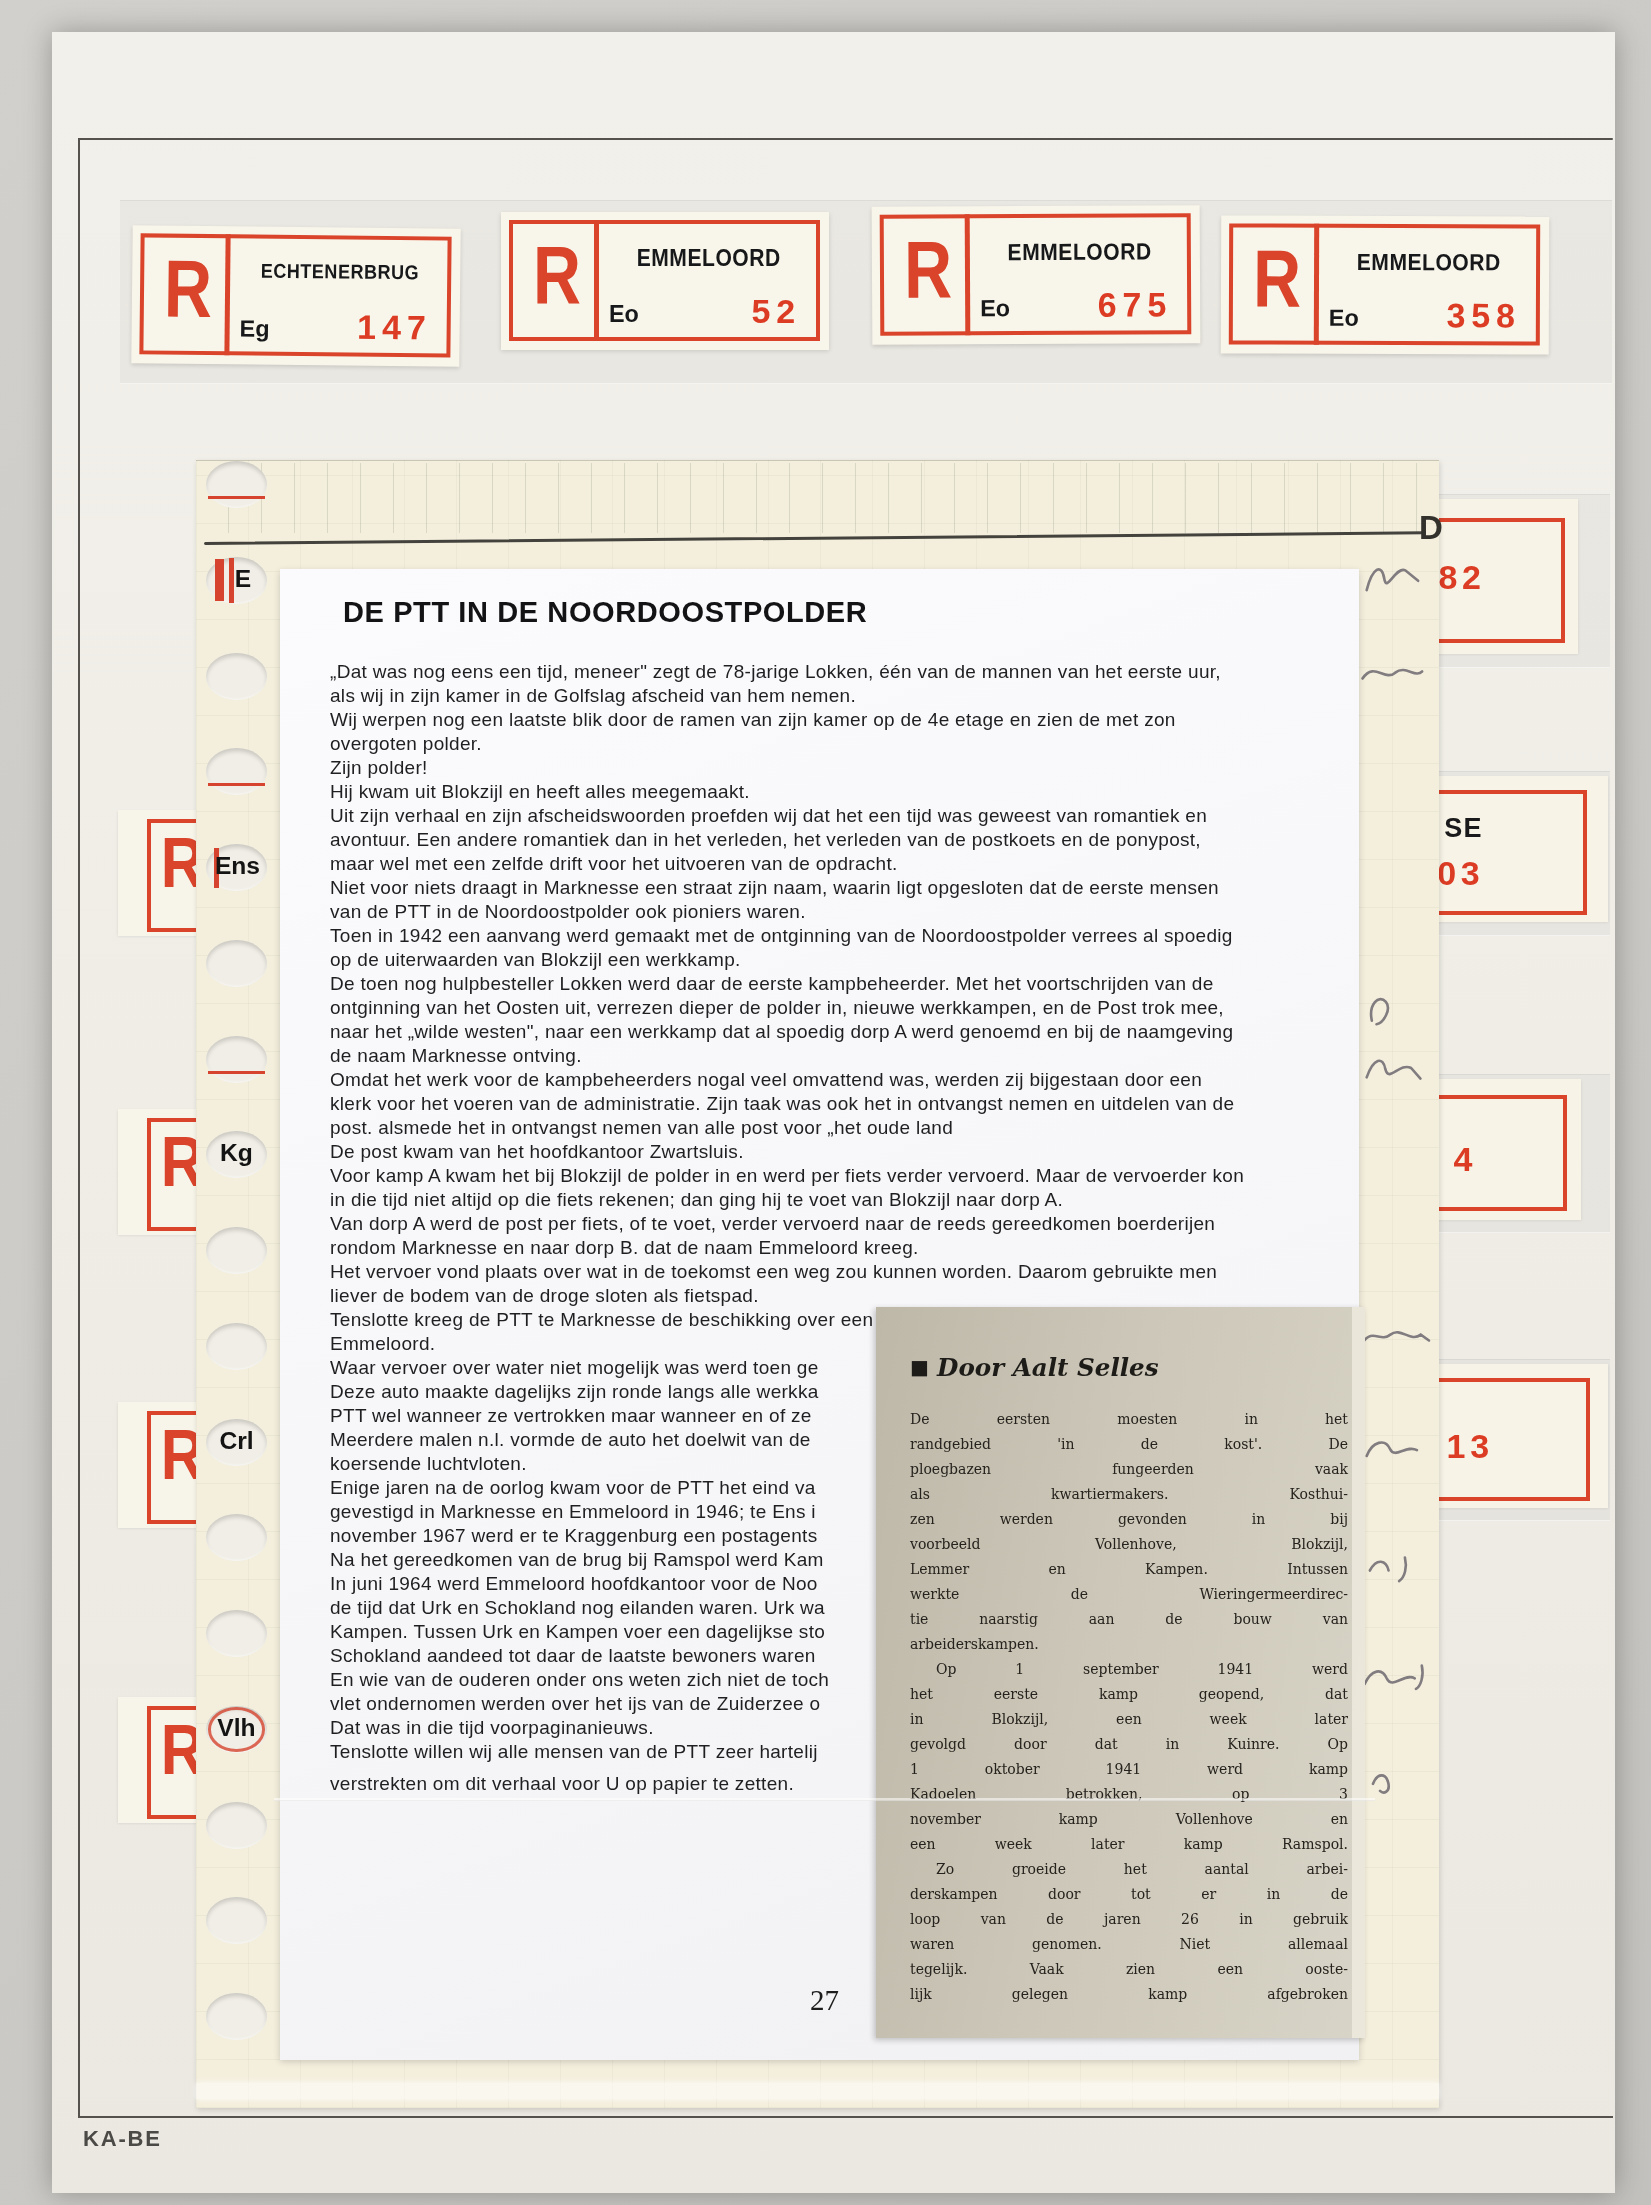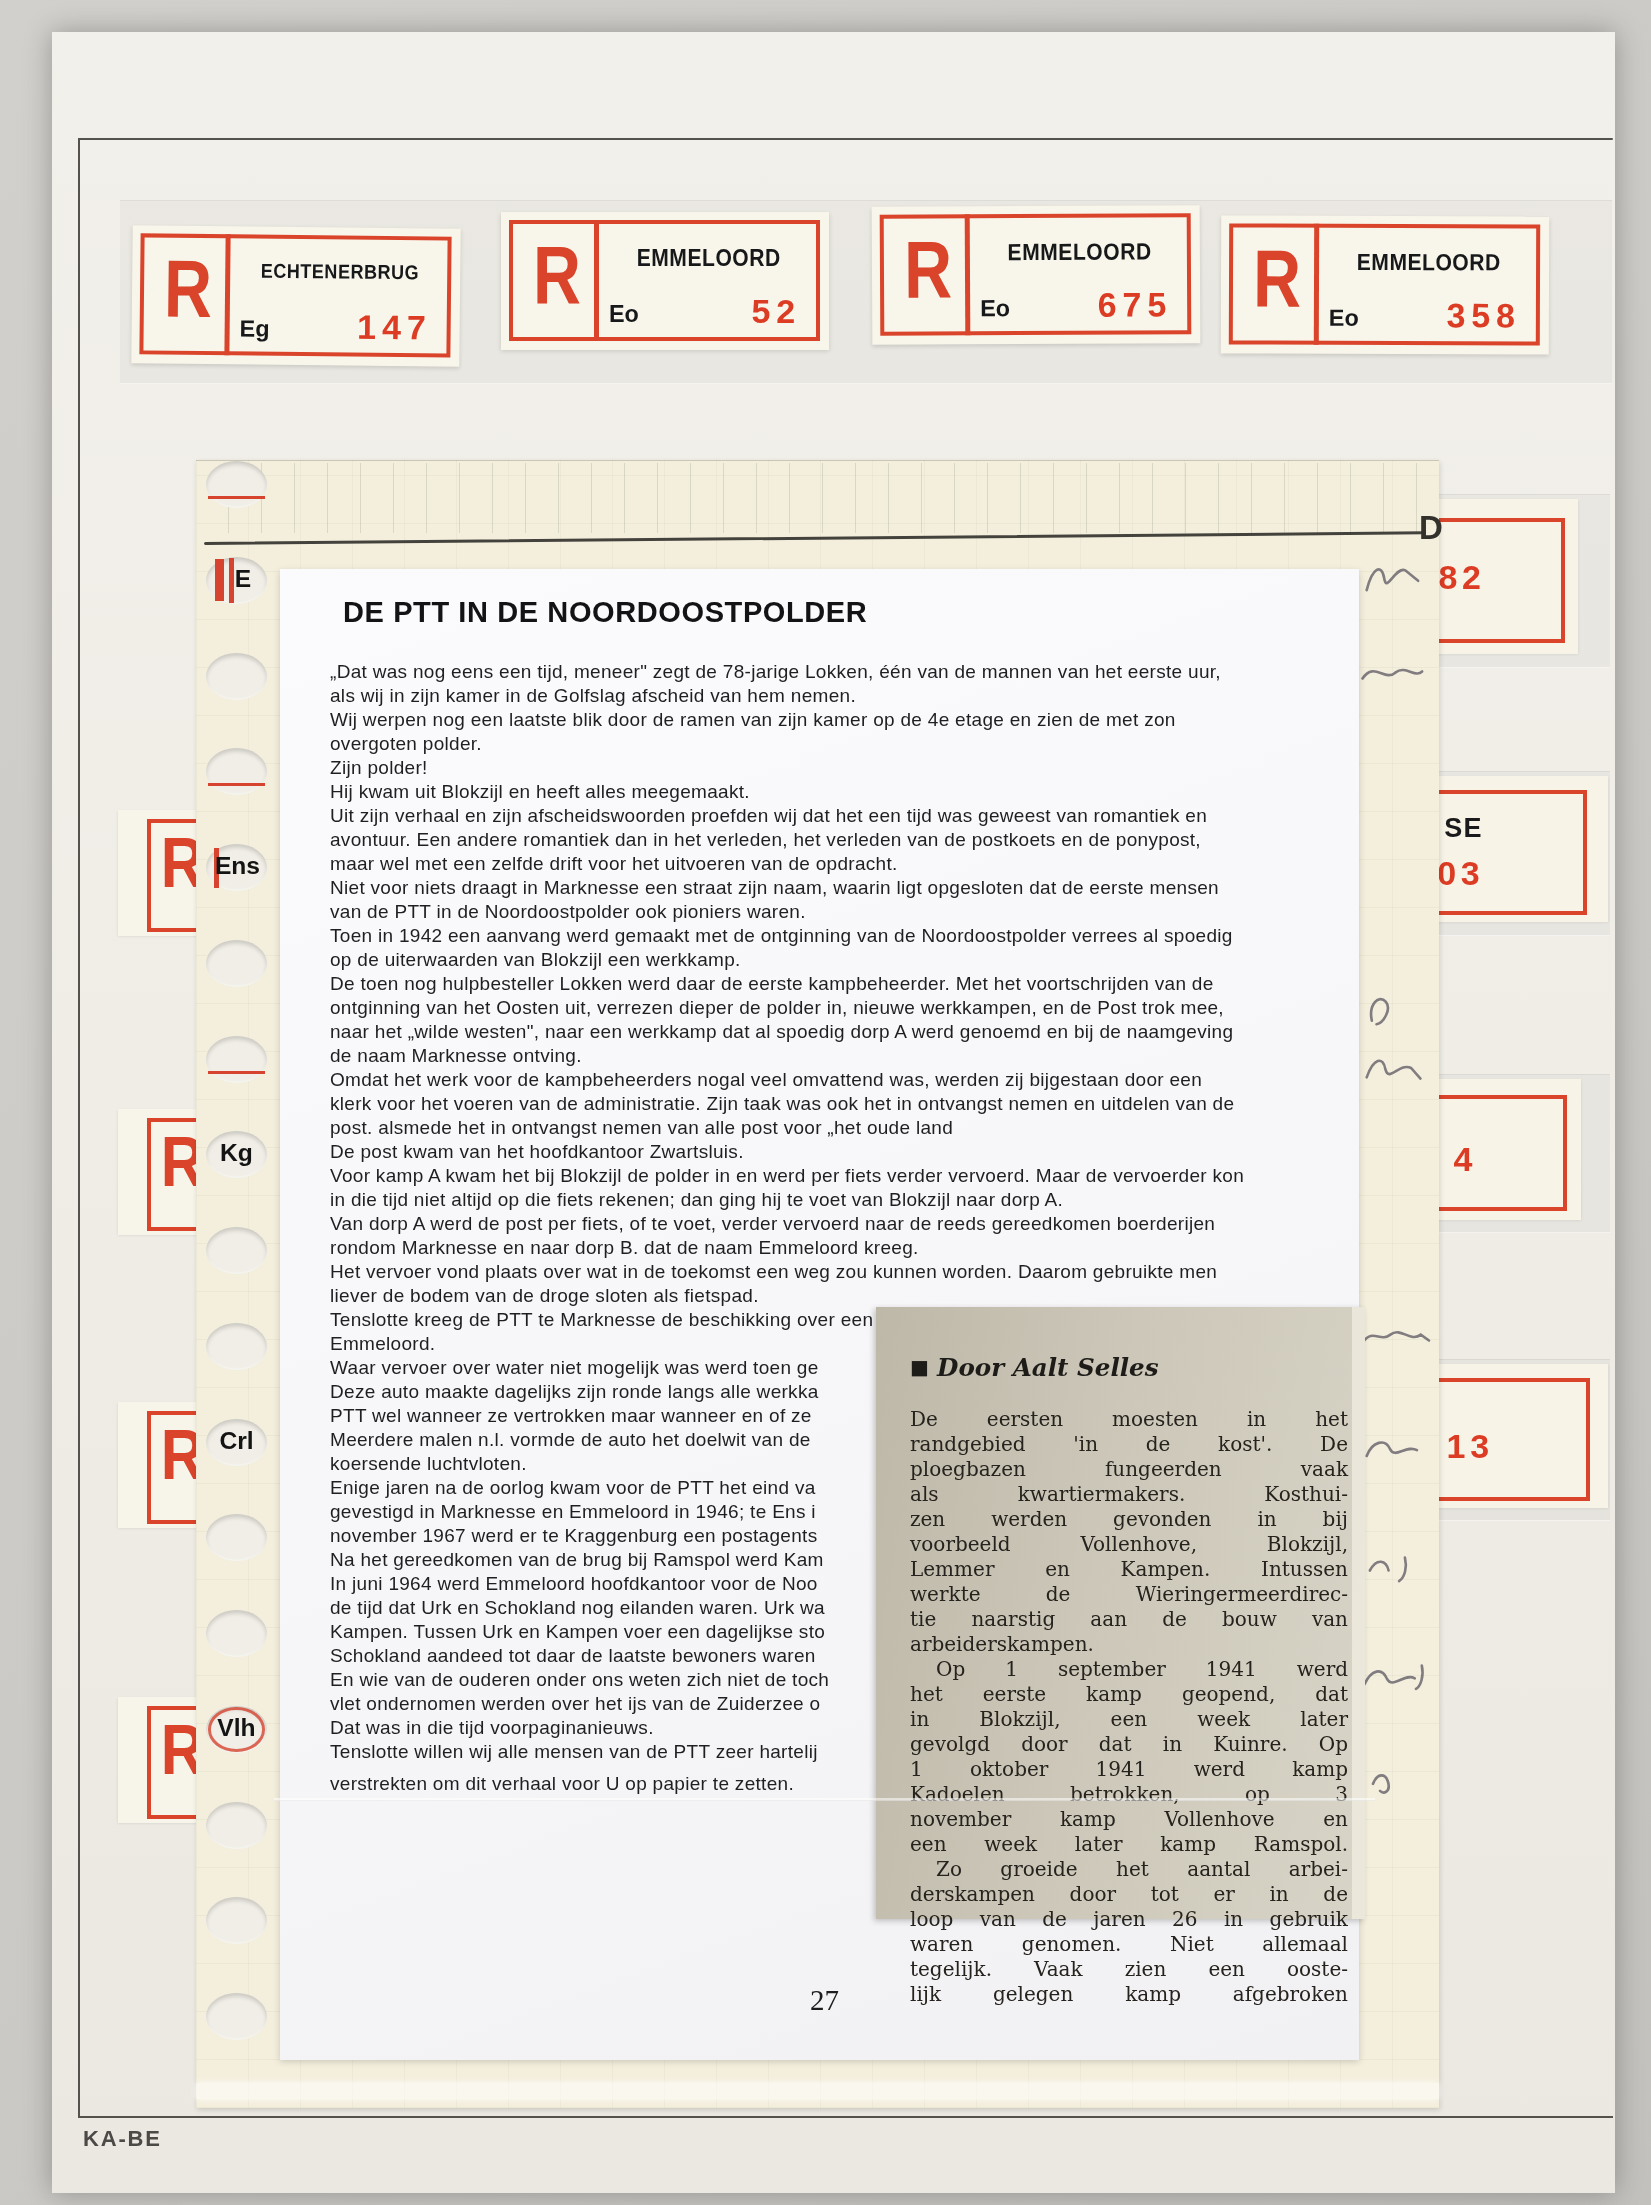--- a/index.html
+++ b/index.html
@@ -56,26 +56,26 @@
   
   .document{position:absolute;left:280px;top:569px;width:1079px;height:1491px;background:linear-gradient(160deg,#fbfbfd 0%,#f6f6f8 60%,#f1f1f3 100%);box-shadow:0 1.8px 7px rgba(0,0,0,.18);}
   .doc-title{position:absolute;left:63px;top:27px;font-size:29px;font-weight:700;color:#131315;letter-spacing:0.6px;white-space:nowrap;}
   .doc-lines{position:absolute;left:50px;top:91px;width:1024px;}
   .doc-line{height:24px;line-height:24px;font-size:19px;letter-spacing:0.3px;color:#1f1f21;white-space:nowrap;overflow:hidden;}
   .doc-line.gap{margin-top:8.2px;}
   .doc-pagenum{position:absolute;left:530px;top:1415px;font-size:29px;font-family:"Liberation Serif","DejaVu Serif",serif;color:#1c1c1c;}
   .doc-crease{position:absolute;left:-5.9px;top:1229px;width:1101px;height:2.3px;background:rgba(255,255,255,.55);border-bottom:1.2px solid rgba(0,0,0,.05);z-index:40;}
 
   
-  .clipping{position:absolute;left:596px;top:738px;width:489px;height:612px;background:linear-gradient(100deg,#bdb8a8 0%,#ccc7b8 45%,#d8d4c7 100%);box-shadow:-1.8px 1.8px 5.9px rgba(0,0,0,.22);z-index:20;}
+  .clipping{position:absolute;left:596px;top:738px;width:489px;height:731px;background:linear-gradient(100deg,#bdb8a8 0%,#ccc7b8 45%,#d8d4c7 100%);box-shadow:-1.8px 1.8px 5.9px rgba(0,0,0,.22);z-index:20;}
   .clip-edge{position:absolute;right:0;top:0;width:13px;height:100%;background:rgba(246,243,231,.65);}
   .clip-byline{position:absolute;left:34px;top:46px;font-family:"DejaVu Serif","Liberation Serif",serif;font-style:italic;font-weight:700;font-size:24.6px;color:#1e1c19;white-space:nowrap;}
   .clip-byline .bullet{display:inline-block;font-style:normal;font-size:20px;transform:translateY(-2.3px);margin-right:8.2px;}
   .clip-lines{position:absolute;left:34px;top:100px;width:438px;}
-  .clip-line{height:25px;line-height:25px;font-size:20px;font-family:"DejaVu Serif","Liberation Serif",serif;color:#26221d;text-align:justify;text-align-last:justify;white-space:nowrap;}
+  .clip-line{height:25px;line-height:25px;font-size:14px;font-family:"DejaVu Serif","Liberation Serif",serif;color:#26221d;text-align:justify;text-align-last:justify;white-space:nowrap;}
   .clip-line.flush{text-align-last:left;}
   .clip-line.indent{padding-left:26px;}
 </style>
 </head>
 <body>
 
 <div class="stage">
   <div class="album"></div>
   <div class="frame frame-top"></div>
   <div class="frame frame-left"></div>

